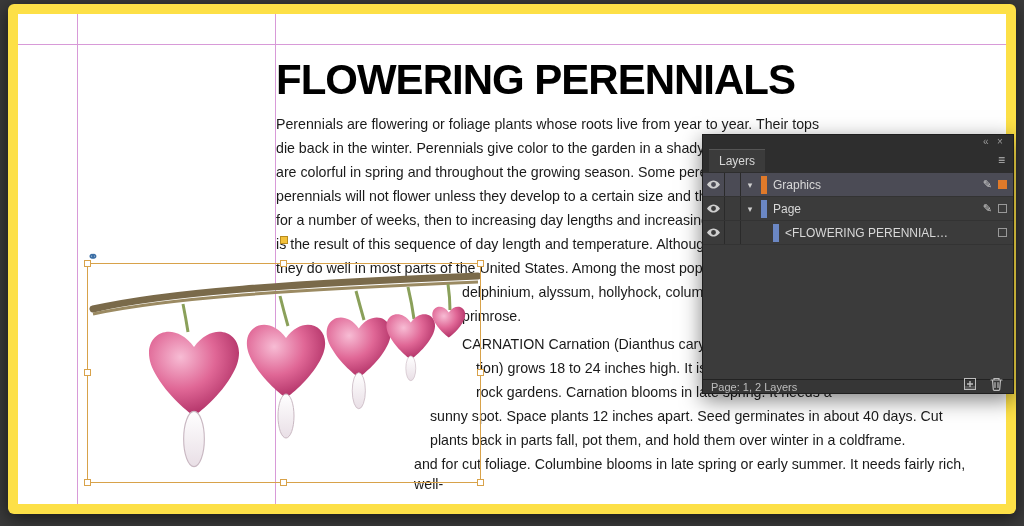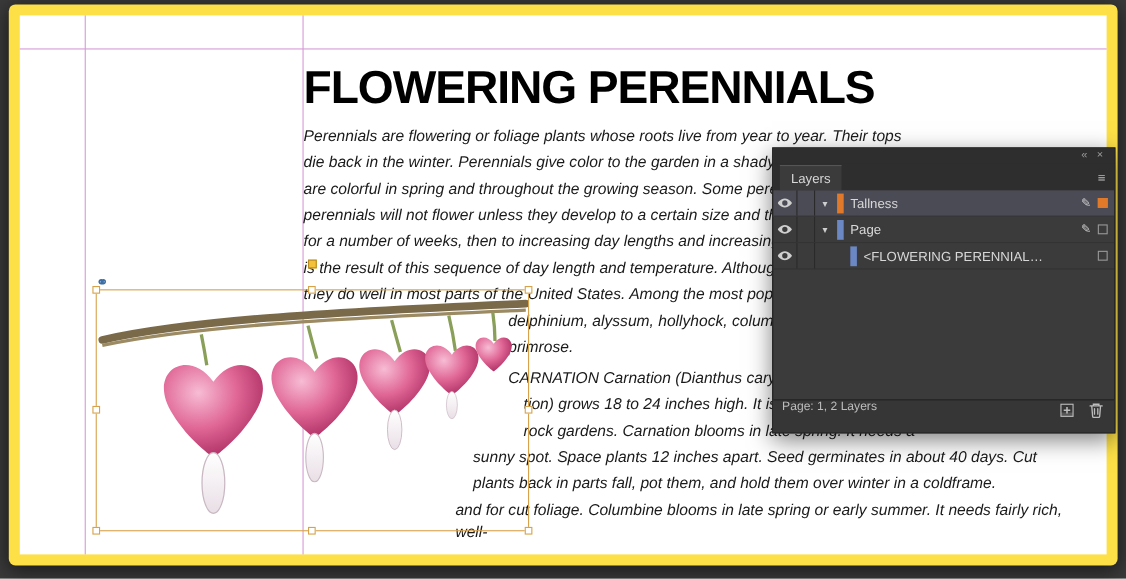--- a/index.html
+++ b/index.html
@@ -22,21 +22,21 @@
   .page-title {
     position:absolute; left:258px; top:42px;
     font-size:42px; font-weight:800; letter-spacing:-1px; color:#000;
     font-family: "Segoe UI", Arial, sans-serif;
   }
 
   .body-text {
     position:absolute; left:258px; top:100px; width:720px;
     font-size:14.2px; line-height:20px; color:#1a1a1a;
   }
-  .body-text p { margin-bottom:4px;font-style:italic; }
+  .body-text p { margin-bottom:4px; }
   .wrap-indent { padding-left:186px; }
 
   
   .sel-frame {
     position:absolute; left:69px; top:249px; width:394px; height:220px;
     border:1px solid #d8a24a;
   }
   .sel-frame .handle {
     position:absolute; width:7px; height:7px; background:#fff; border:1px solid #d8a24a;
   }
@@ -60,21 +60,21 @@
     position:absolute; left:684px; top:120px; width:312px; height:260px;
     background:#3b3b3b; color:#d8d8d8; font-size:12px;
     border:1px solid #1f1f1f; box-shadow:0 6px 20px rgba(0,0,0,.5);
     display:flex; flex-direction:column;
   }
   .panel-titlebar {
     height:14px; background:#2e2e2e; display:flex; align-items:center;
     padding:0 6px; gap:4px; justify-content:flex-end;
   }
   .panel-titlebar .ic { width:10px; height:10px; color:#9a9a9a; font-size:10px; line-height:10px; cursor:pointer;}
-  .panel-tabs { height:24px; display:flex; align-items:center; background:#2e2e2e; padding-left:6px; }
+  .panel-tabs { height:24px; display:flex; align-items:flex-start; background:#2e2e2e; padding-left:6px; }
   .panel-tab { padding:4px 10px; background:#3b3b3b; border-top:1px solid #555; font-size:12px; cursor:pointer;}
   .panel-menu { margin-left:auto; padding:4px 8px; color:#bdbdbd; cursor:pointer; }
 
   .layer-list { flex:1; overflow:auto; }
   .layer-row {
     height:24px; display:flex; align-items:center; gap:0;
     border-bottom:1px solid #333;
   }
   .layer-row.selected { background:#4b4b55; }
   .vis-col { width:22px; height:100%; display:flex; align-items:center; justify-content:center; border-right:1px solid #2a2a2a; cursor:pointer;}
@@ -86,22 +86,22 @@
   .chip-orange { background:#e07a2a; }
   .chip-blue   { background:#6b87c4; }
   .layer-label { white-space:nowrap; overflow:hidden; text-overflow:ellipsis; max-width:170px; }
   .row-icons { margin-left:auto; display:flex; align-items:center; gap:6px; padding-right:6px; }
   .pen { color:#cfcfcf; font-size:11px; }
   .sq { width:9px; height:9px; border:1px solid #999; }
   .sq.fill-orange { background:#e07a2a; border-color:#e07a2a;}
   .indent-1 { padding-left:16px; }
 
   .panel-footer {
-    height:30px; border-top:1px solid #222; background:#363636;
-    display:flex; align-items:flex-start; padding:0 8px; gap:8px;
+    height:14px; border-top:1px solid #222; background:#363636;
+    display:flex; align-items:flex-end; padding:0 8px; gap:8px;
   }
   .panel-footer .status { flex:1; color:#bdbdbd; font-size:11px; }
   .ft-btn { width:18px; height:18px; color:#bdbdbd; display:flex; align-items:center; justify-content:center; cursor:pointer; }
   .ft-btn svg { display:block; }
 </style>
 </head>
 <body>
 
 <div class="outer-frame">
   <div class="art">
@@ -204,21 +204,21 @@
         <div class="layer-row selected">
           <div class="vis-col">
             <svg class="eye" viewBox="0 0 16 10">
                 <path d="M8 0C3 0 0 5 0 5s3 5 8 5 8-5 8-5S13 0 8 0zm0 8a3 3 0 110-6 3 3 0 010 6z" fill="#cfcfcf"></path>
               </svg>
           </div>
           <div class="lock-col"></div>
           <div class="content-col">
             <span class="tw">▾</span>
             <span class="color-chip chip-orange"></span>
-            <span class="layer-label">Tallness</span>
+            <span class="layer-label">Graphics</span>
             <div class="row-icons">
               <span class="pen">✎</span>
               <span class="sq fill-orange"></span>
             </div>
           </div>
         </div>
 
 
         <div class="layer-row">
           <div class="vis-col">

